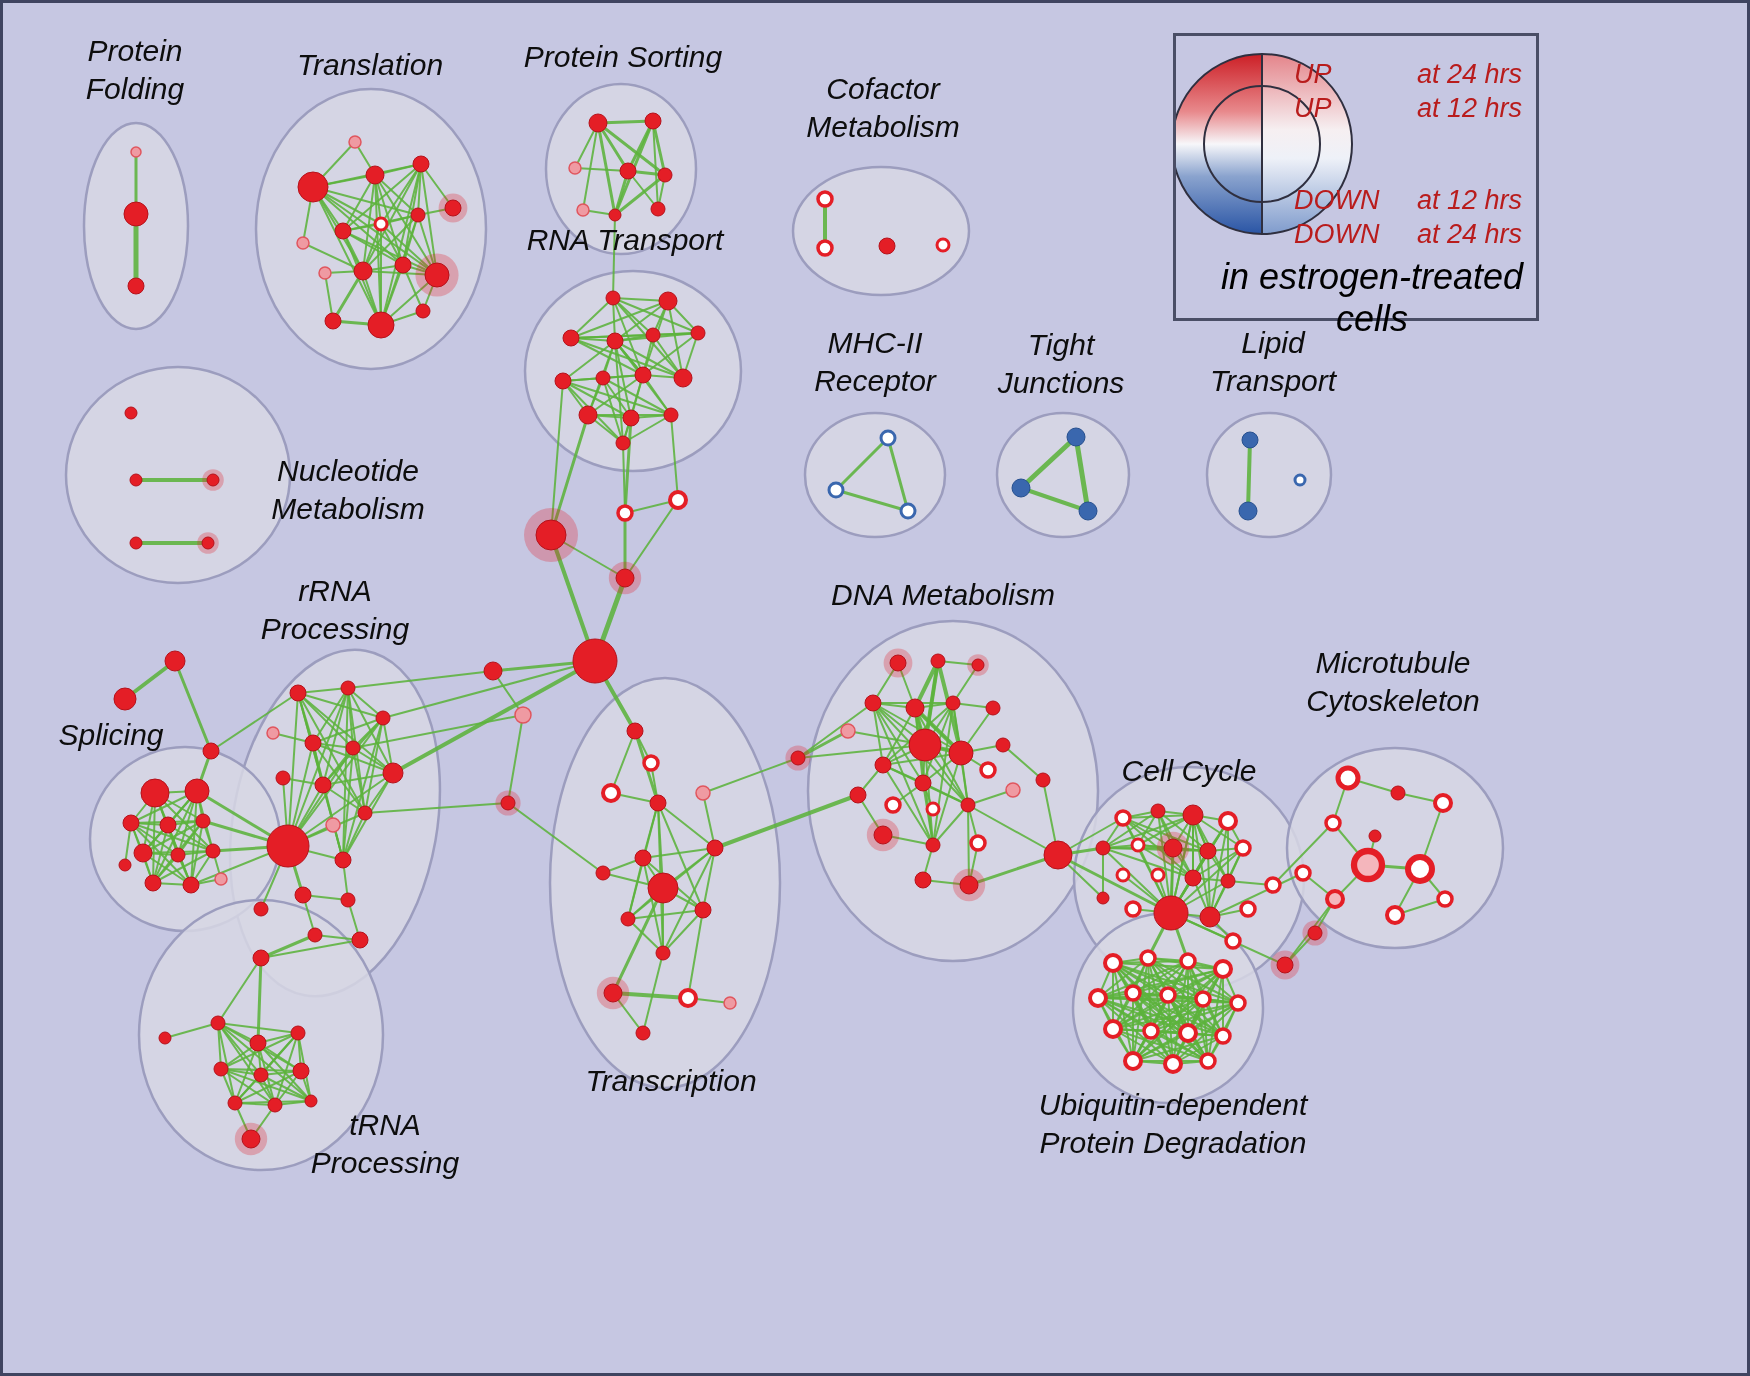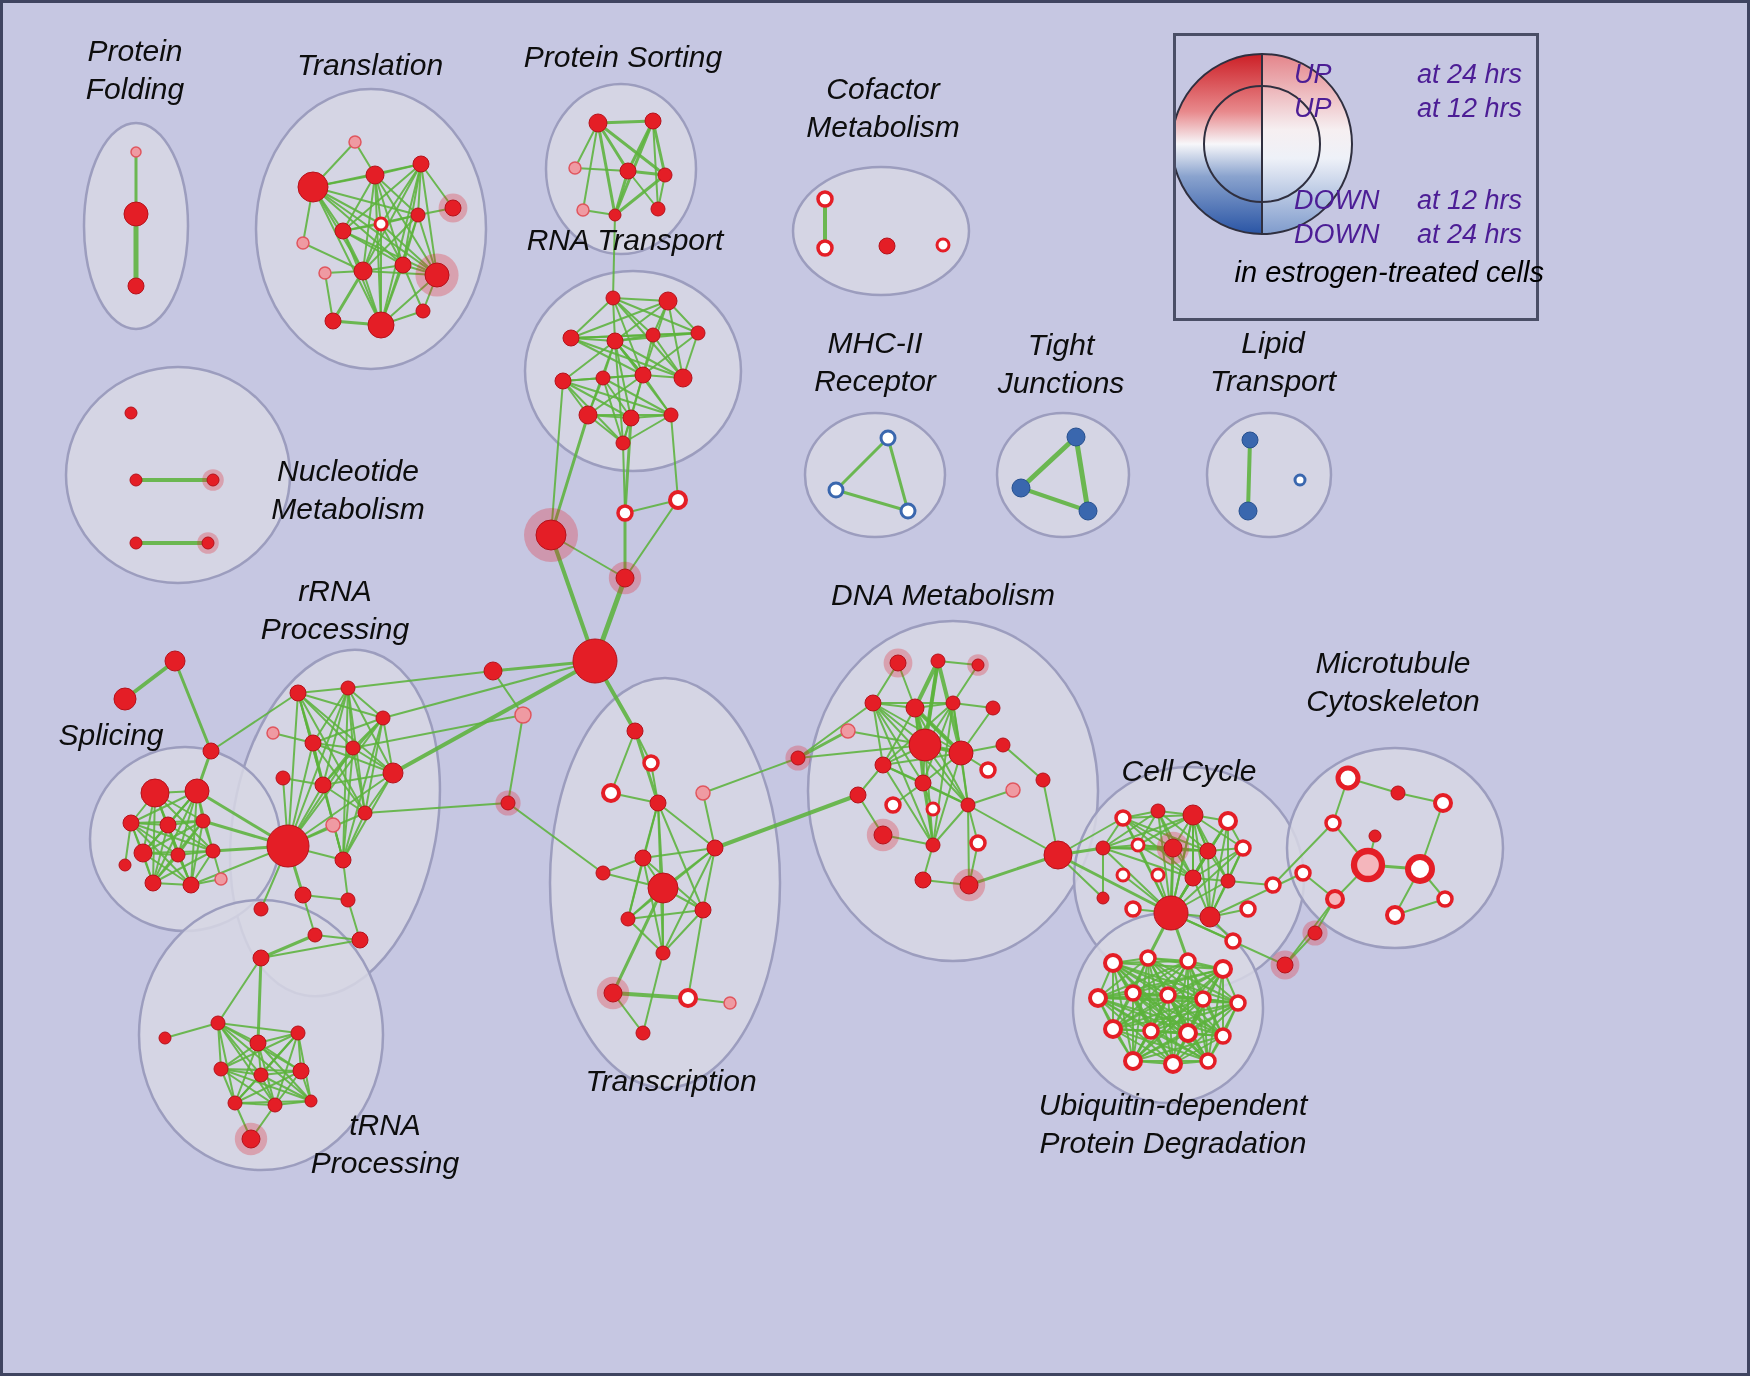--- a/index.html
+++ b/index.html
@@ -9,28 +9,28 @@
     font-family:"Liberation Sans",sans-serif;overflow:hidden;font-style:italic;
   }
   svg.net{position:absolute;left:0;top:0;}
   .legend{
     position:absolute;left:1170px;top:30px;width:366px;height:288px;
     border:3px solid #4a4e66;box-sizing:border-box;
   }
   .legend svg{position:absolute;left:0;top:0;}
   .legend .row{
     position:absolute;left:118px;width:228px;display:flex;justify-content:space-between;
-    font-size:27px;color:#4c1d95;line-height:1.1;
+    font-size:27px;color:#b91c1c;line-height:1.1;
   }
   .legend .row.r1{top:24px}
   .legend .row.r2{top:58px}
   .legend .row.r3{top:150px}
   .legend .row.r4{top:184px}
   .legend .footer{
-    position:absolute;left:8px;width:100%;text-align:right;font-size:29px;color:#000;
+    position:absolute;left:16px;width:100%;text-align:center;font-size:36px;color:#000;
   }
   .legend .footer.f1{top:220px}
   .legend .footer.f2{top:250px}
 </style>
 </head>
 <body>
 
 <div class="stage">
 
   <svg class="net" id="network" width="1750" height="1376" viewBox="0 0 1750 1376">

